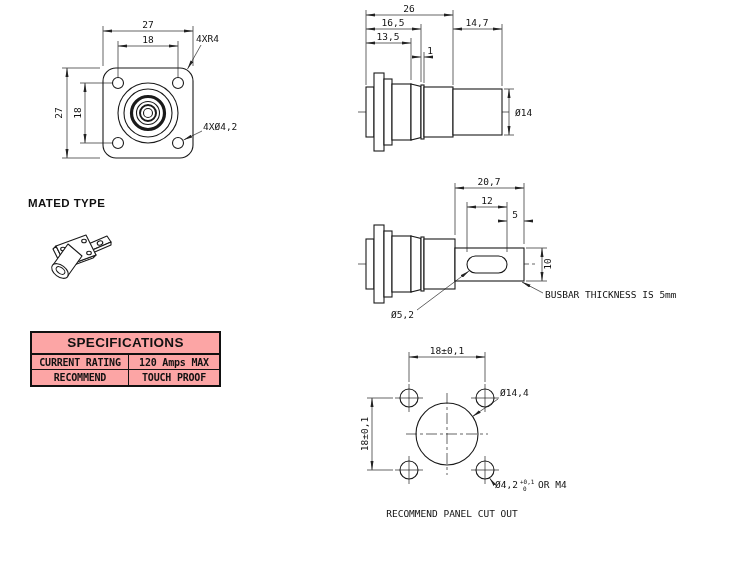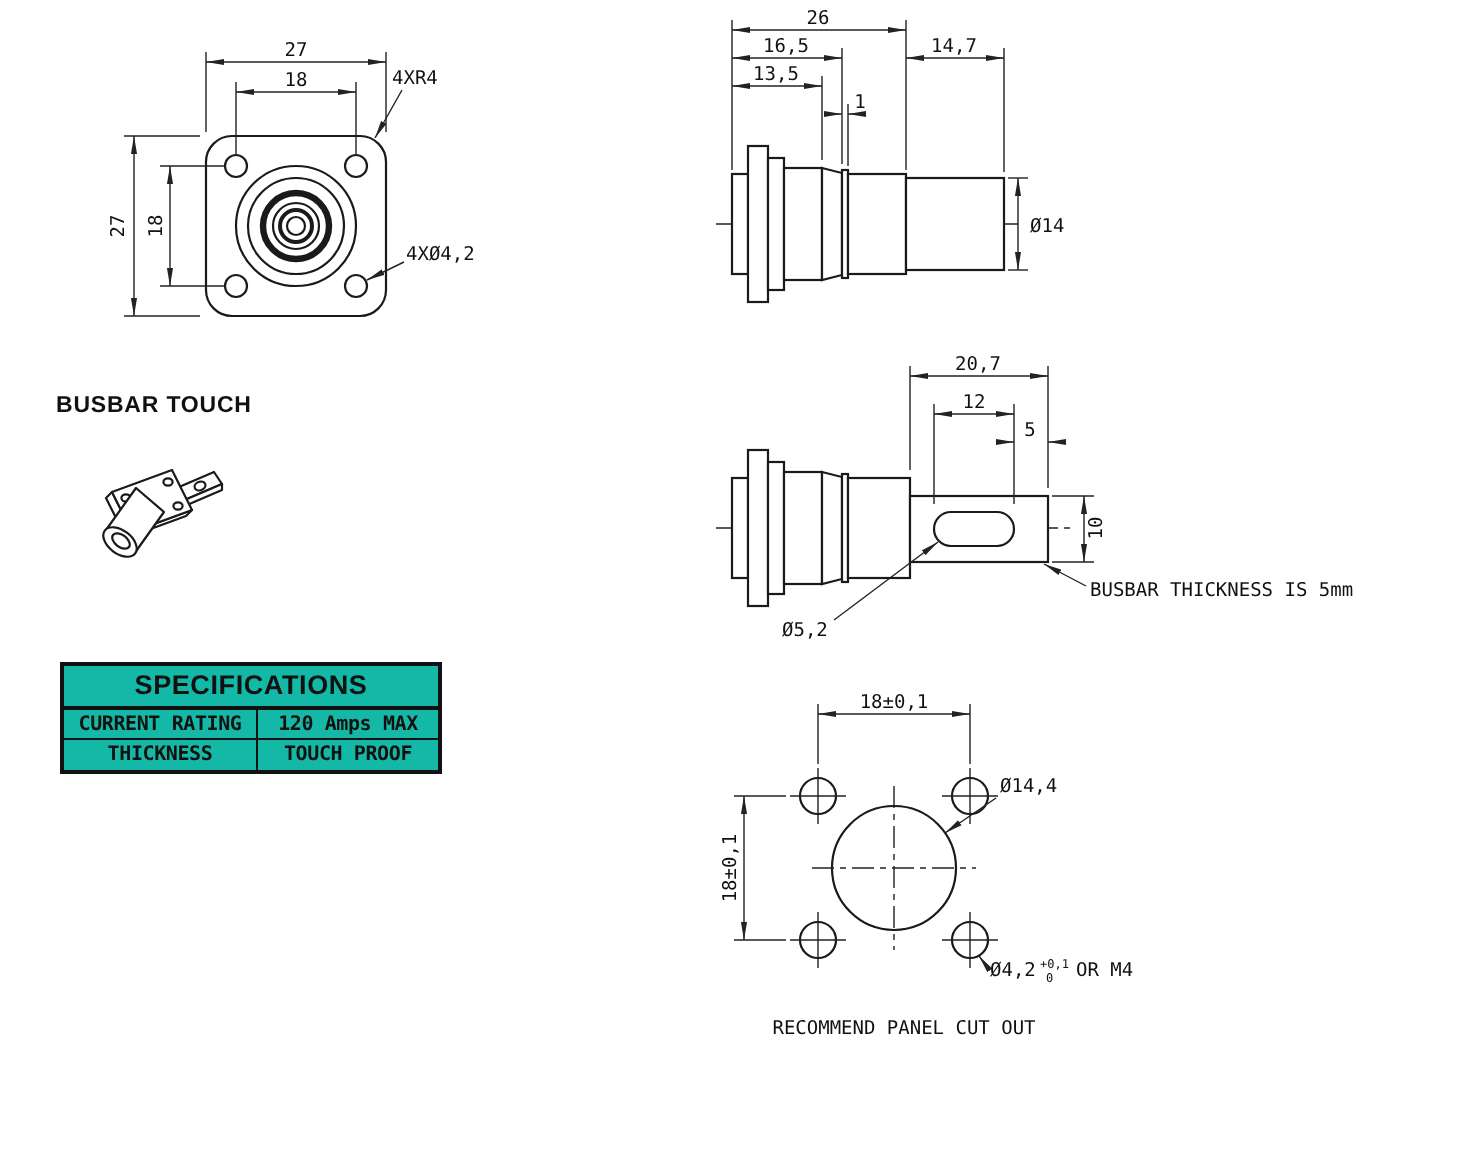--- a/index.html
+++ b/index.html
@@ -8,21 +8,21 @@
   .stage{position:absolute;left:0;top:0}
   svg .ol{stroke:#1a1a1a;stroke-width:1.1;fill:none}
   svg .olf{stroke:#1a1a1a;stroke-width:1.1;fill:#fff}
   svg .dim{stroke:#222;stroke-width:0.7;fill:none}
   svg .cl{stroke:#222;stroke-width:0.7;fill:none;stroke-dasharray:11 3 3 3}
   svg text{fill:#111}
   .d{font:500 9.5px "DejaVu Sans Mono",monospace}
   .d6{font:500 6px "DejaVu Sans Mono",monospace}
   .heading{position:absolute;left:28px;top:197px;font:bold 11.5px "Liberation Sans",sans-serif;
     letter-spacing:.4px}
-  .spec-table{position:absolute;left:30px;top:331px;width:191px;border:2px solid #111;background:#14b8a6}
+  .spec-table{position:absolute;left:30px;top:331px;width:191px;border:2px solid #111;background:#fca5a5}
   .spec-title{font:bold 13.5px "Liberation Sans",sans-serif;text-align:center;
     padding:2px 0 3px;border-bottom:2px solid #111;letter-spacing:.3px}
   .spec-row{display:flex;border-bottom:1px solid #111;height:15px}
   .spec-row:last-child{border-bottom:none}
   .spec-cell{display:flex;align-items:center;justify-content:center;font-size:10px;
     font-weight:bold;white-space:nowrap;letter-spacing:-0.2px}
   .spec-cell.label{width:97px;border-right:1px solid #111}
   .spec-cell.value{flex:1}
 </style>
 </head>
@@ -202,25 +202,25 @@
     <polygon points="56,246 86,235 96,255 66,266"></polygon>
     <ellipse cx="63" cy="249" rx="2.3" ry="1.8"></ellipse>
     <ellipse cx="84" cy="241" rx="2.3" ry="1.8"></ellipse>
     <ellipse cx="89" cy="253" rx="2.3" ry="1.8"></ellipse>
     <polygon points="68,244 82,256 67,277 53,265"></polygon>
     <ellipse cx="60" cy="271" rx="9.5" ry="5.8" transform="rotate(37 60 271)"></ellipse>
     <ellipse cx="60.5" cy="270.5" rx="5" ry="3" transform="rotate(37 60.5 270.5)"></ellipse>
   </g>
 </svg>
 
-<div class="heading">BUSBAR TOUCH</div>
+<div class="heading">MATED TYPE</div>
 
 <div class="spec-table">
   <div class="spec-title">SPECIFICATIONS</div>
   <div class="spec-row">
     <div class="spec-cell label">CURRENT RATING</div>
     <div class="spec-cell value">120 Amps MAX</div>
   </div>
   <div class="spec-row">
-    <div class="spec-cell label">THICKNESS</div>
+    <div class="spec-cell label">RECOMMEND</div>
     <div class="spec-cell value">TOUCH PROOF</div>
   </div>
 </div>
 
 </body></html>

